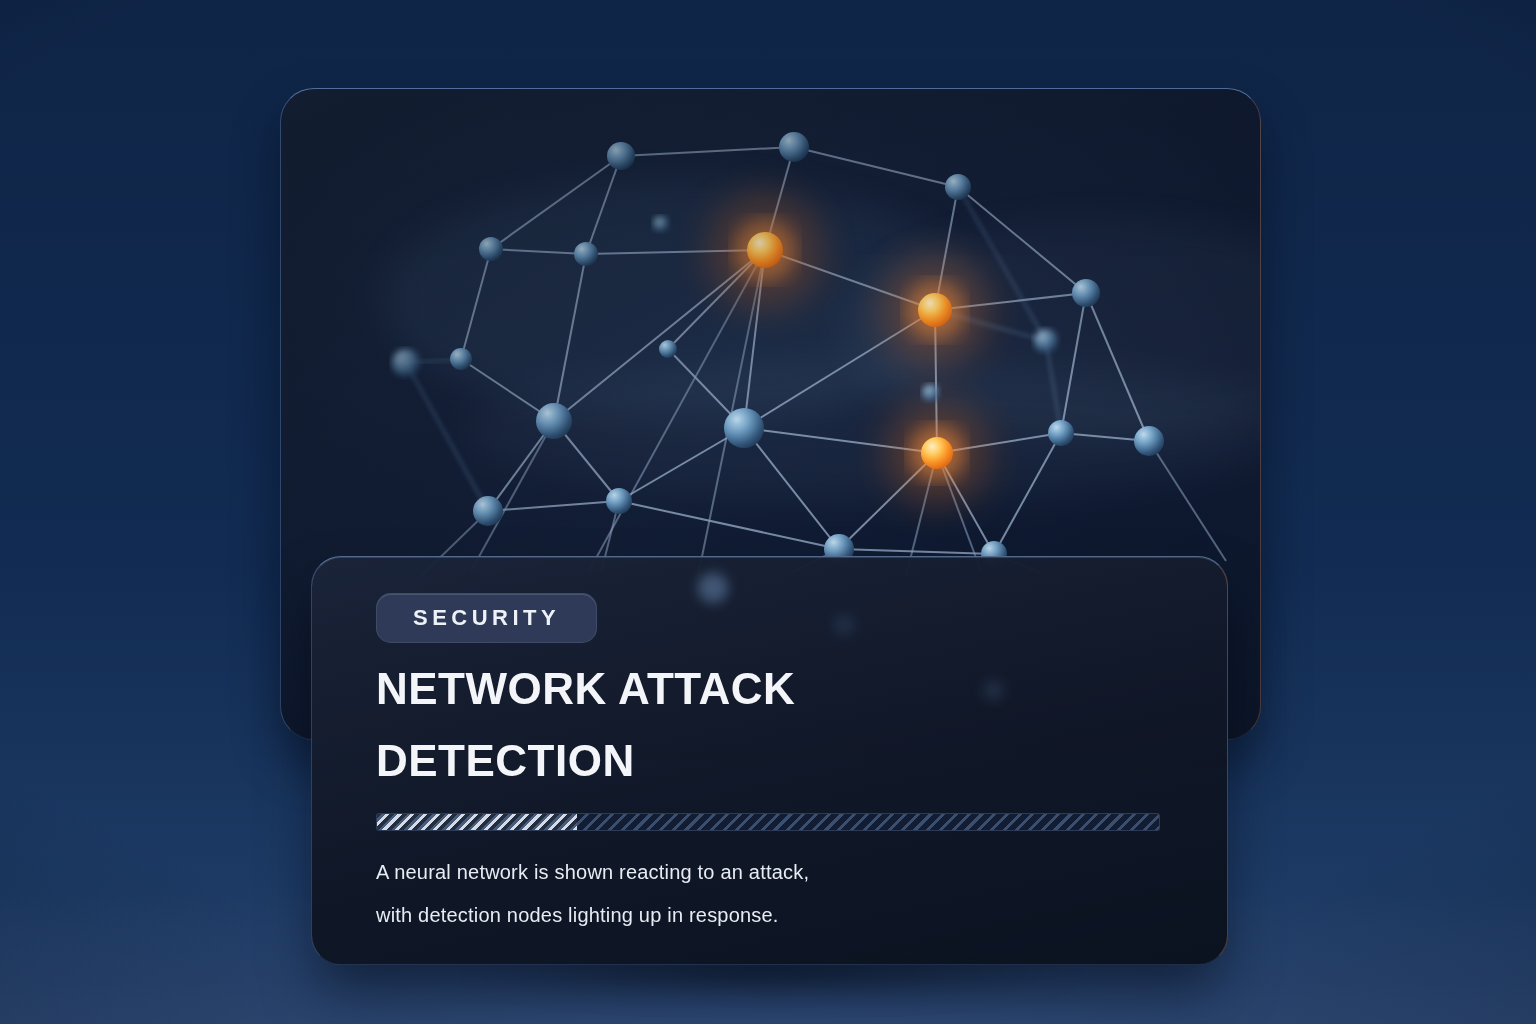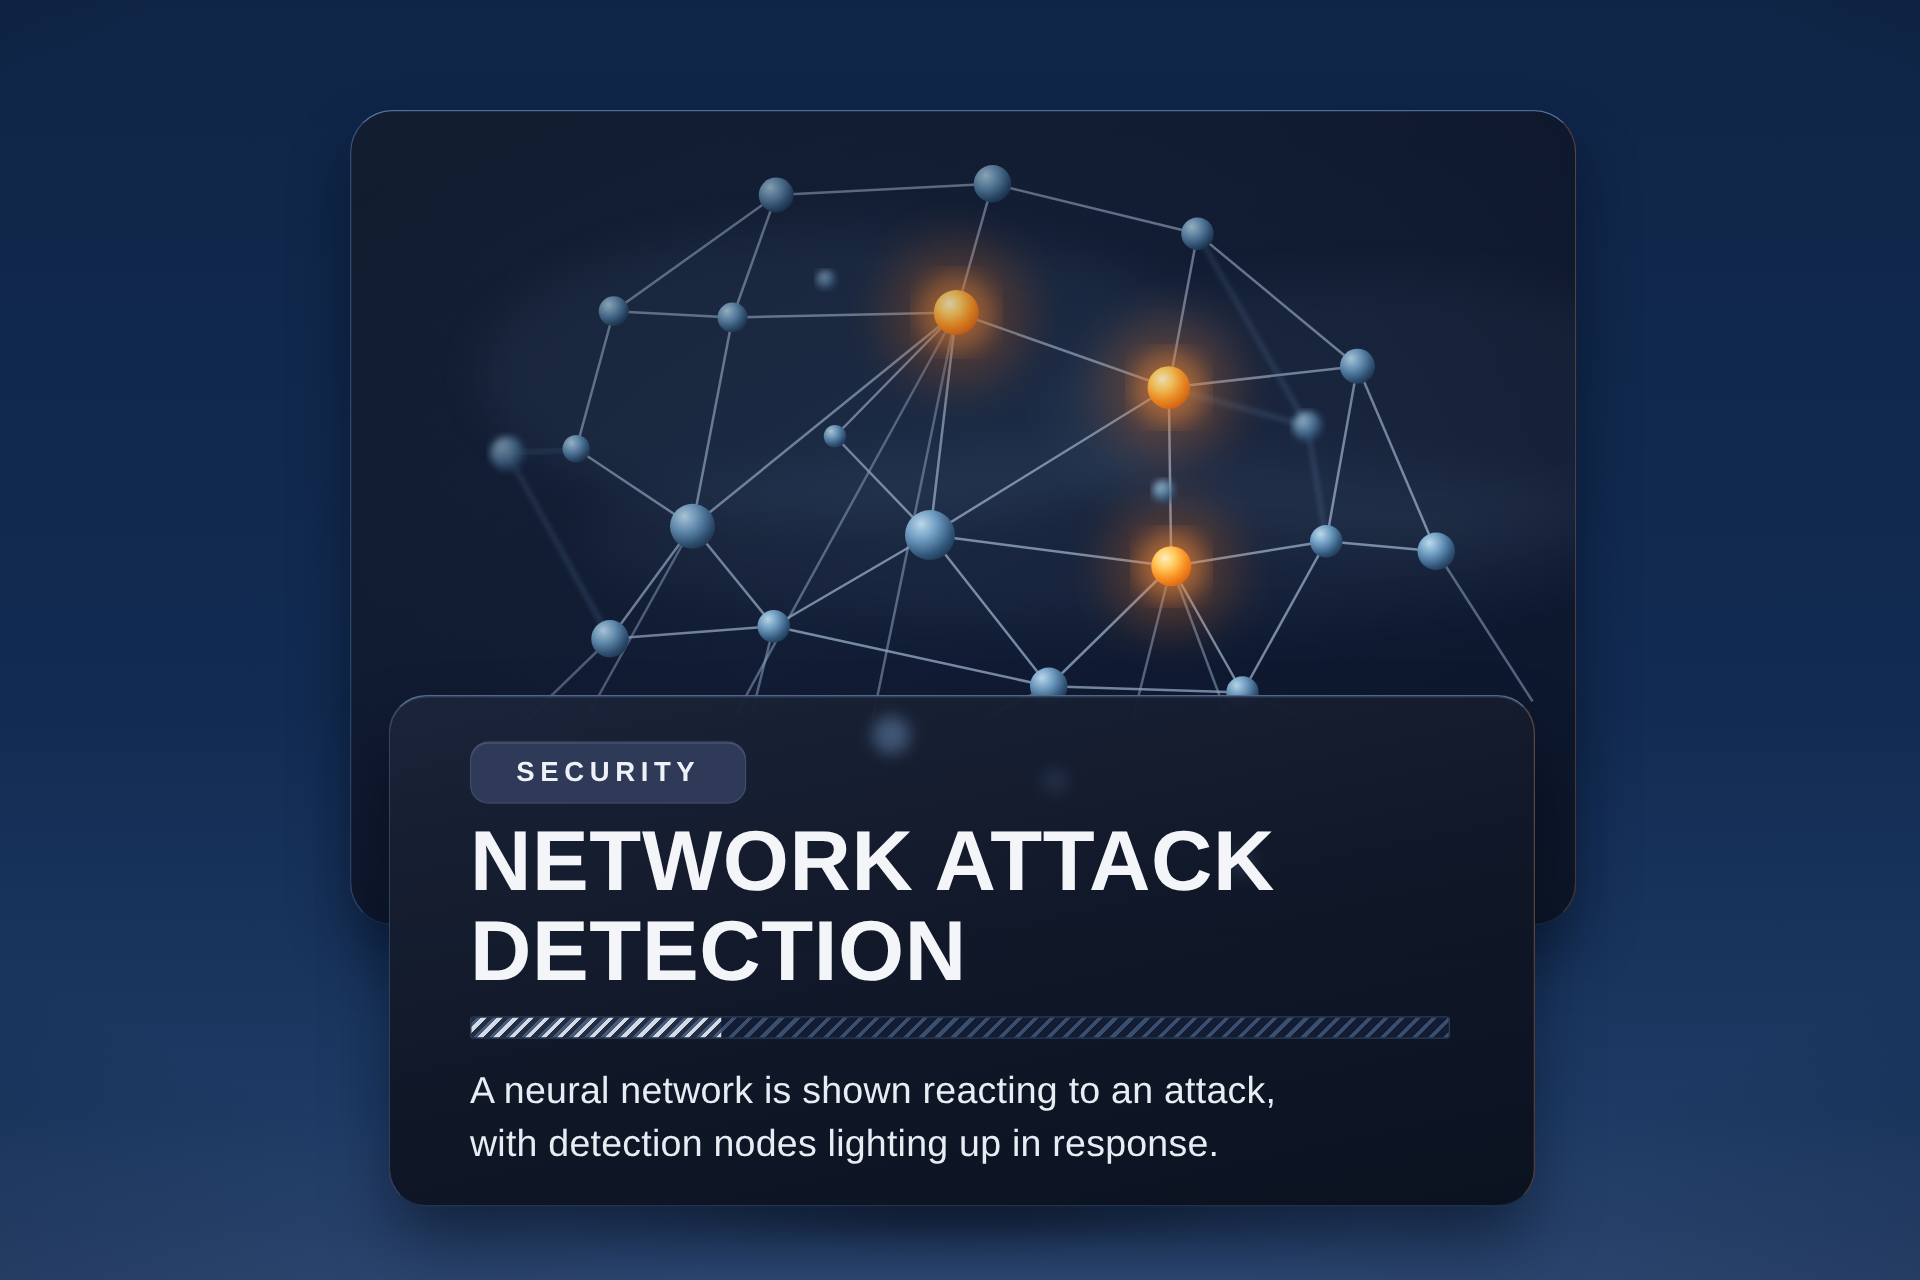--- a/index.html
+++ b/index.html
@@ -46,32 +46,32 @@
   .g3{left:672px;top:124px;width:19px;height:19px;background:#6f97c6;opacity:.22;filter:blur(7px);}
   .badge{
     position:absolute;left:64px;top:36px;display:inline-block;
     padding:11px 36px;border-radius:15px;
     background:#2e3a57;border:1px solid rgba(255,255,255,.09);
     color:#eef2f8;font-size:22px;font-weight:700;letter-spacing:4.5px;
     box-shadow:inset 0 1px 0 rgba(190,210,245,.18);
   }
   .title{
     position:absolute;left:64px;top:96px;width:700px;
-    color:#f3f5f8;font-size:68px;font-weight:700;line-height:72px;letter-spacing:.5px;
+    color:#f3f5f8;font-size:44px;font-weight:700;line-height:72px;letter-spacing:.5px;
     white-space:pre-line;
   }
   .divider{position:absolute;left:64px;top:256px;width:782px;height:16px;border-radius:3px;
     background:#121d33;border:1px solid rgba(140,170,215,.22);overflow:hidden;}
   .divider .hatch{position:absolute;inset:0;
     background:repeating-linear-gradient(-45deg, rgba(92,119,160,.55) 0 3px, rgba(92,119,160,0) 3px 9px);}
   .divider .hatch-bright{position:absolute;left:0;top:0;bottom:0;width:200px;
     background:repeating-linear-gradient(-45deg, rgba(228,235,245,.92) 0 3px, rgba(228,235,245,.08) 3px 9px);}
   .desc{
     position:absolute;left:64px;top:294px;width:740px;
-    color:#e8ecf3;font-size:30px;font-weight:400;line-height:43px;letter-spacing:.2px;
+    color:#e8ecf3;font-size:20px;font-weight:400;line-height:43px;letter-spacing:.2px;
     white-space:pre-line;
   }
 </style>
 </head>
 <body>
 
 <div class="floor"></div>
 
 <div class="panel">
   <svg id="network-svg" width="979" height="650" viewBox="0 0 979 650">

